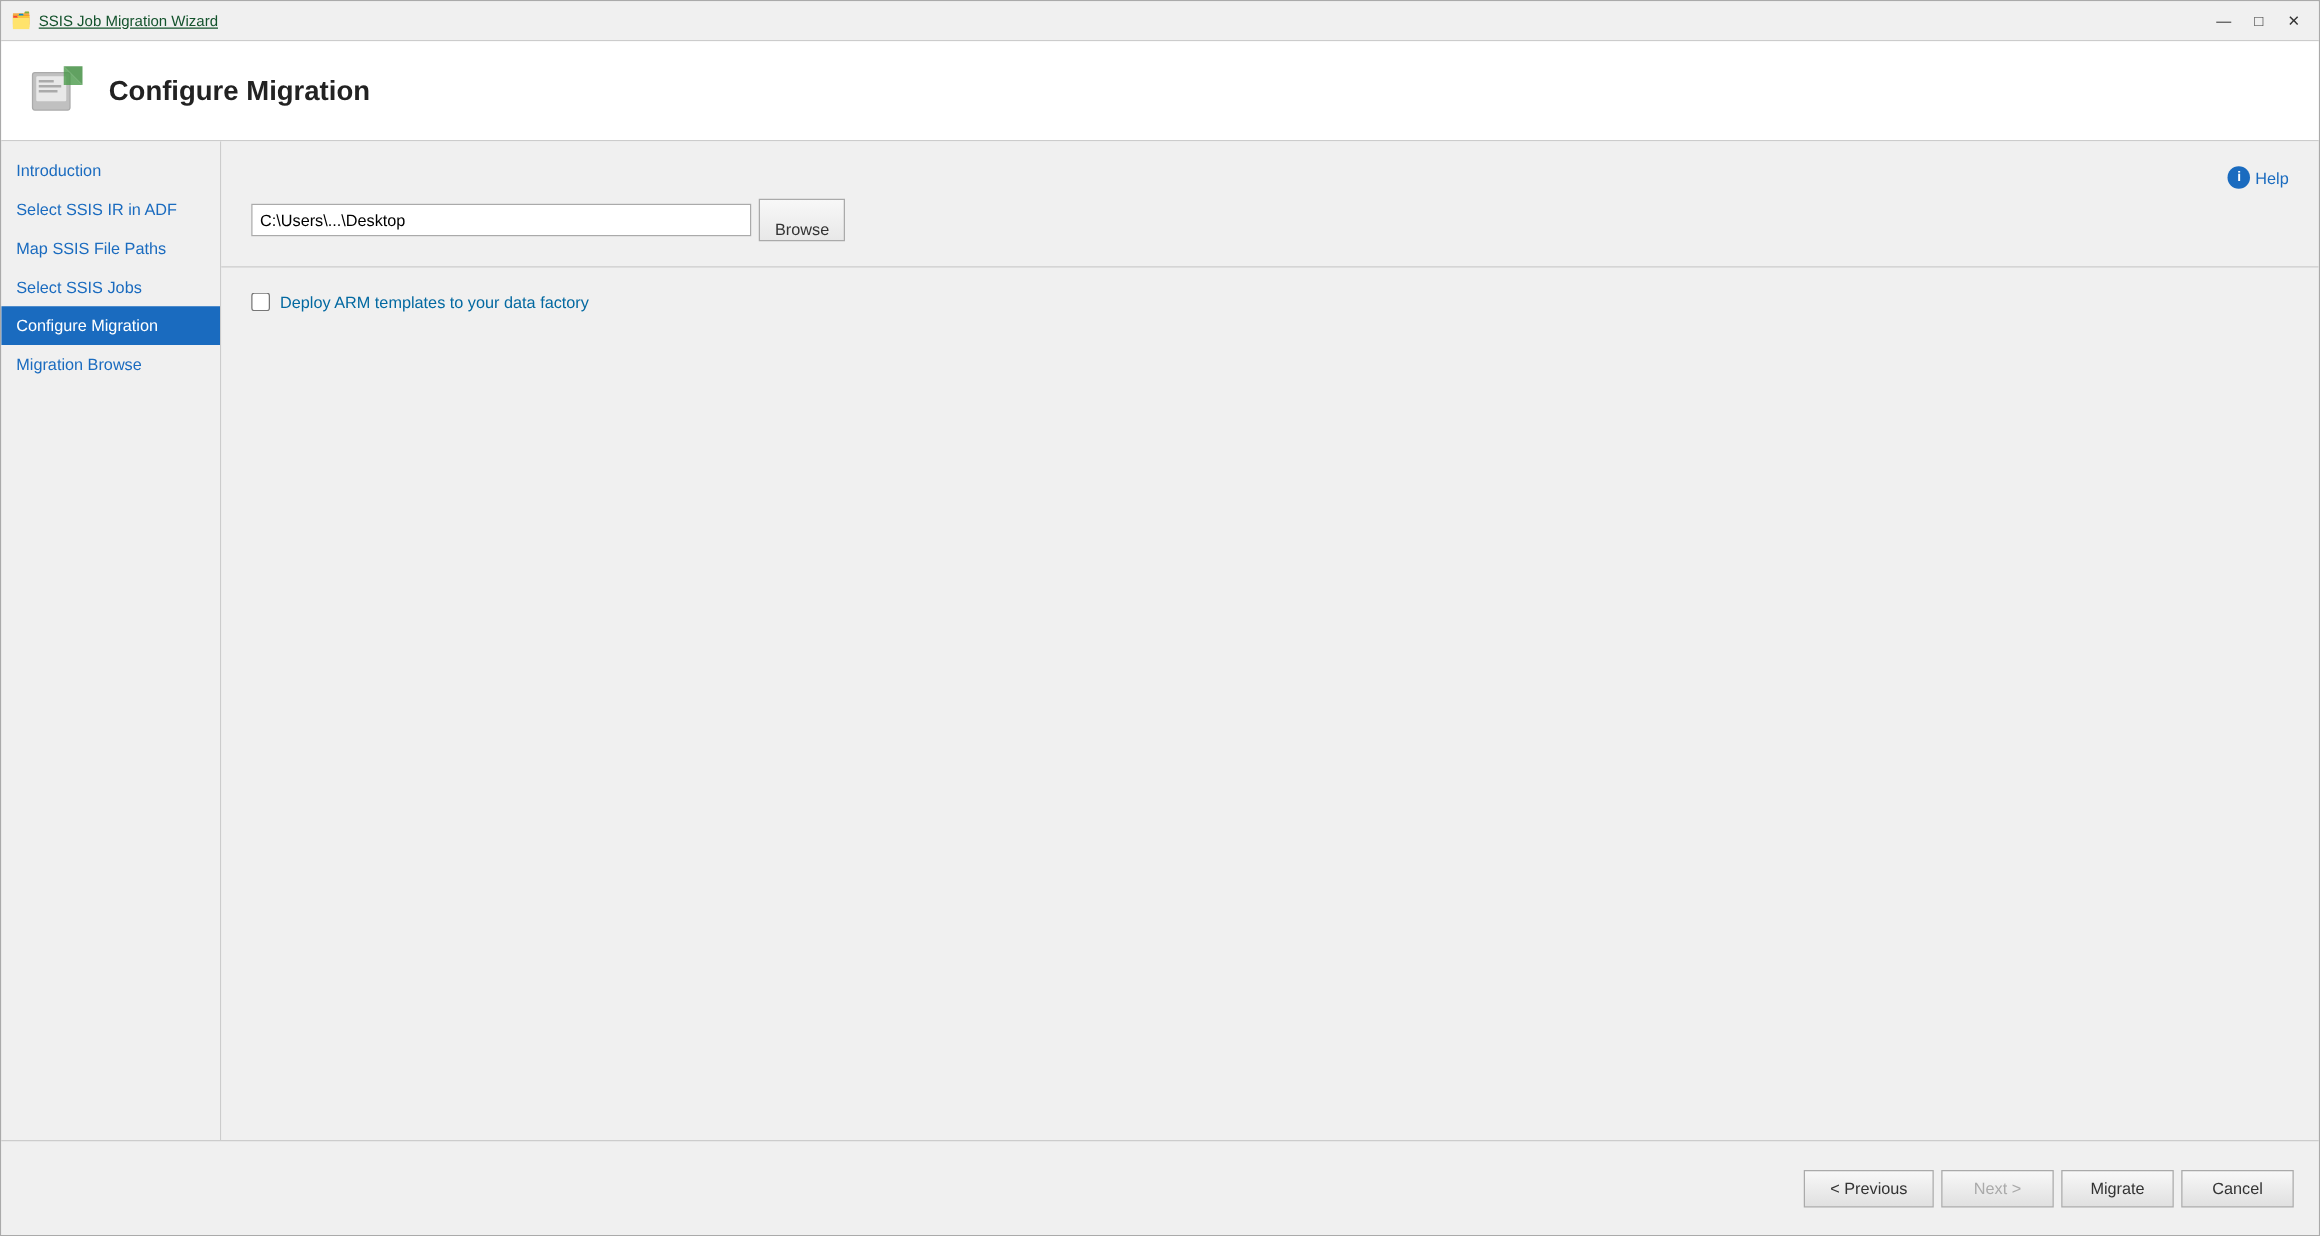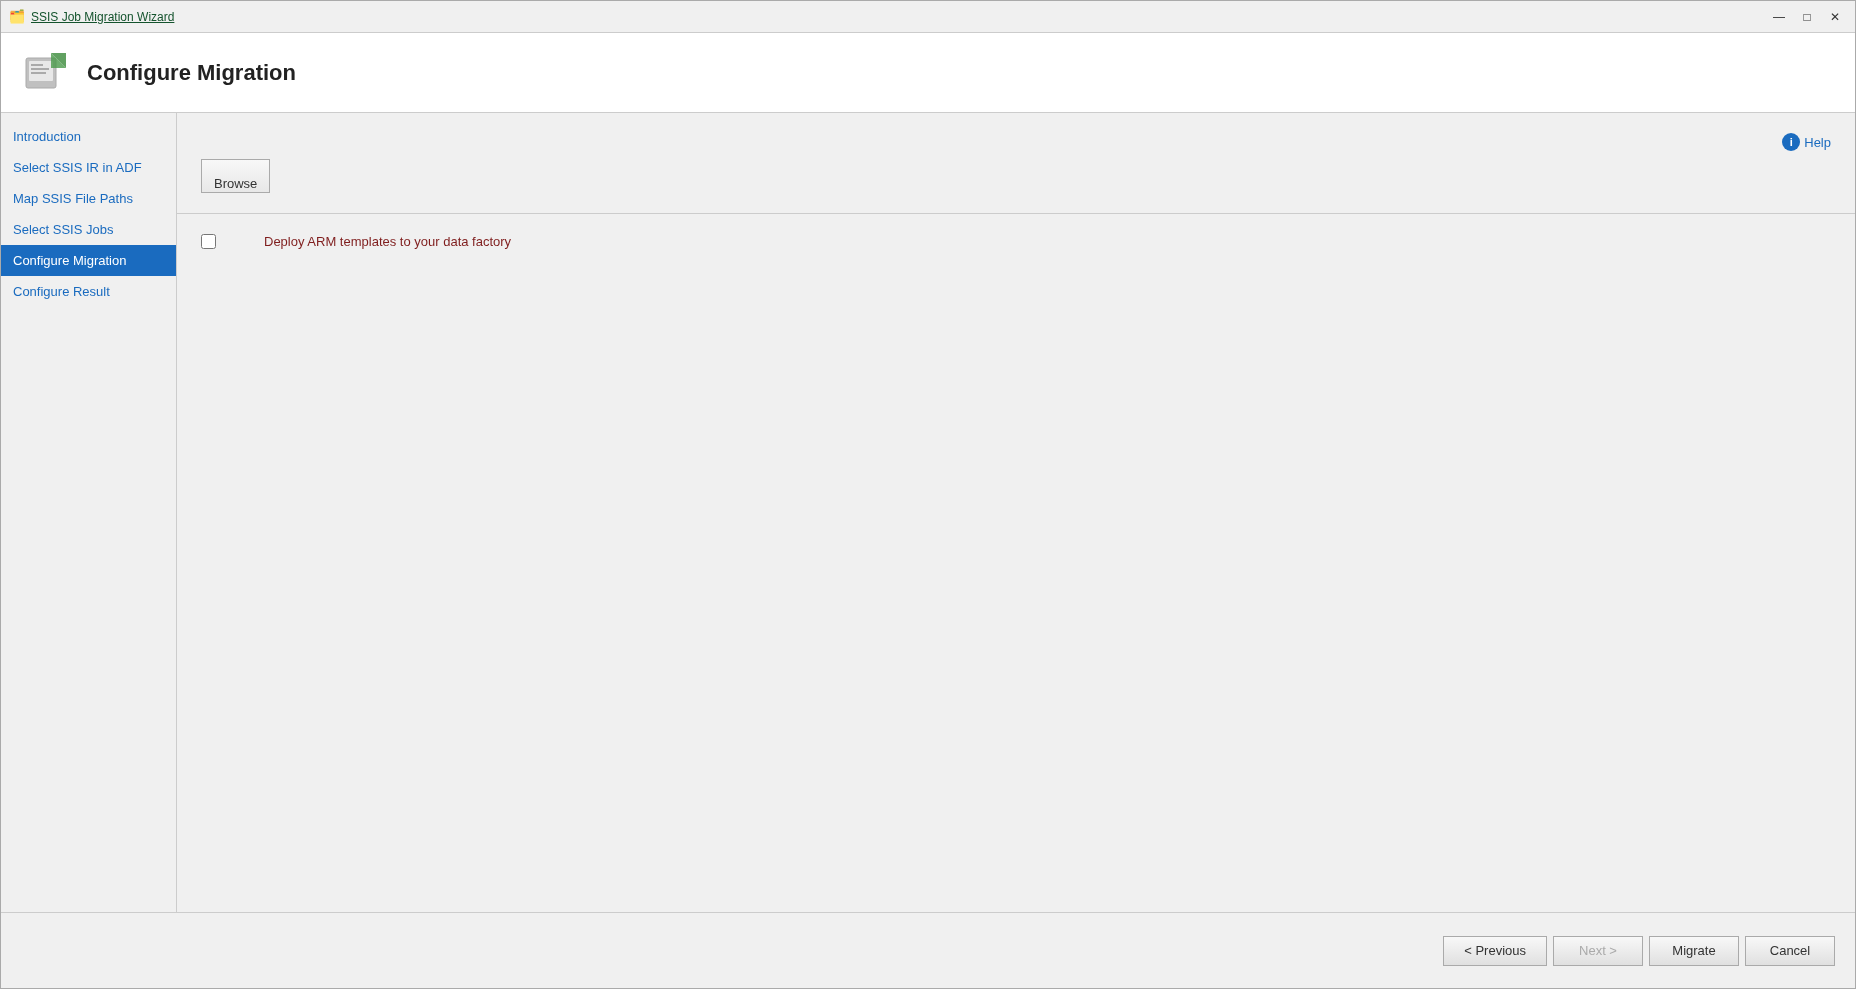--- a/index.html
+++ b/index.html
@@ -211,22 +211,21 @@
     }
 
     .deploy-checkbox {
       width: 15px;
       height: 15px;
       cursor: pointer;
     }
 
     .checkbox-label {
       font-size: 13px;
-      color: #7f1d1d;
-      margin-left: 40px;
+      color: #0369a1;
     }
 
     
     .footer {
       height: 76px;
       background: #f0f0f0;
       border-top: 1px solid #ccc;
       display: flex;
       align-items: center;
       justify-content: flex-end;
@@ -287,35 +286,36 @@
   </div>
 
   <div class="main">
 
     <div class="sidebar">
       <div class="sidebar-item">Introduction</div>
       <div class="sidebar-item">Select SSIS IR in ADF</div>
       <div class="sidebar-item">Map SSIS File Paths</div>
       <div class="sidebar-item">Select SSIS Jobs</div>
       <div class="sidebar-item active">Configure Migration</div>
-      <div class="sidebar-item">Configure Result</div>
+      <div class="sidebar-item">Migration Browse</div>
     </div>
 
     <div class="content">
 
       <div class="help-link">
         <button class="help-btn">
           <span class="help-circle">i</span>
           <span>Help</span>
         </button>
       </div>
 
 
 
       <div class="output-path-row">
+        <input class="path-input" type="text" value="C:\Users\...\Desktop" style="">
         <button class="browse-btn">Browse</button>
       </div>
 
       <hr class="separator">
 
       <div class="checkbox-row">
         <input type="checkbox" class="deploy-checkbox" style="">
         <label class="checkbox-label">Deploy ARM templates to your data factory</label>
       </div>
 

